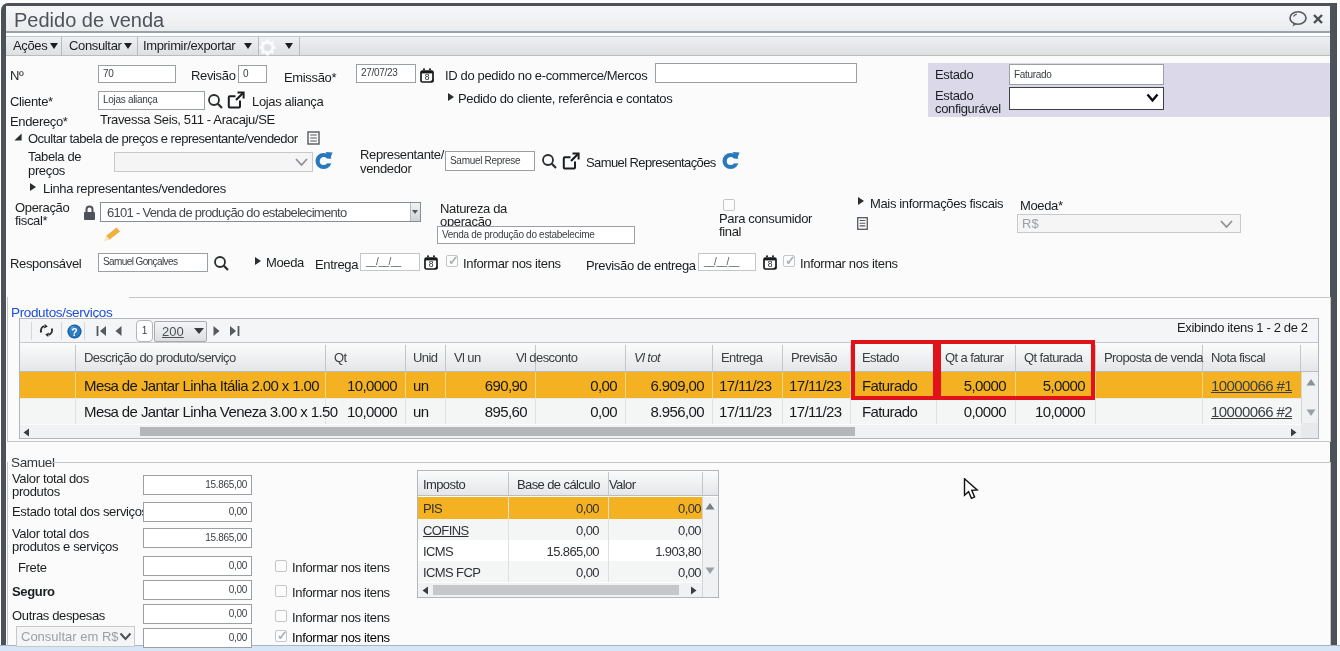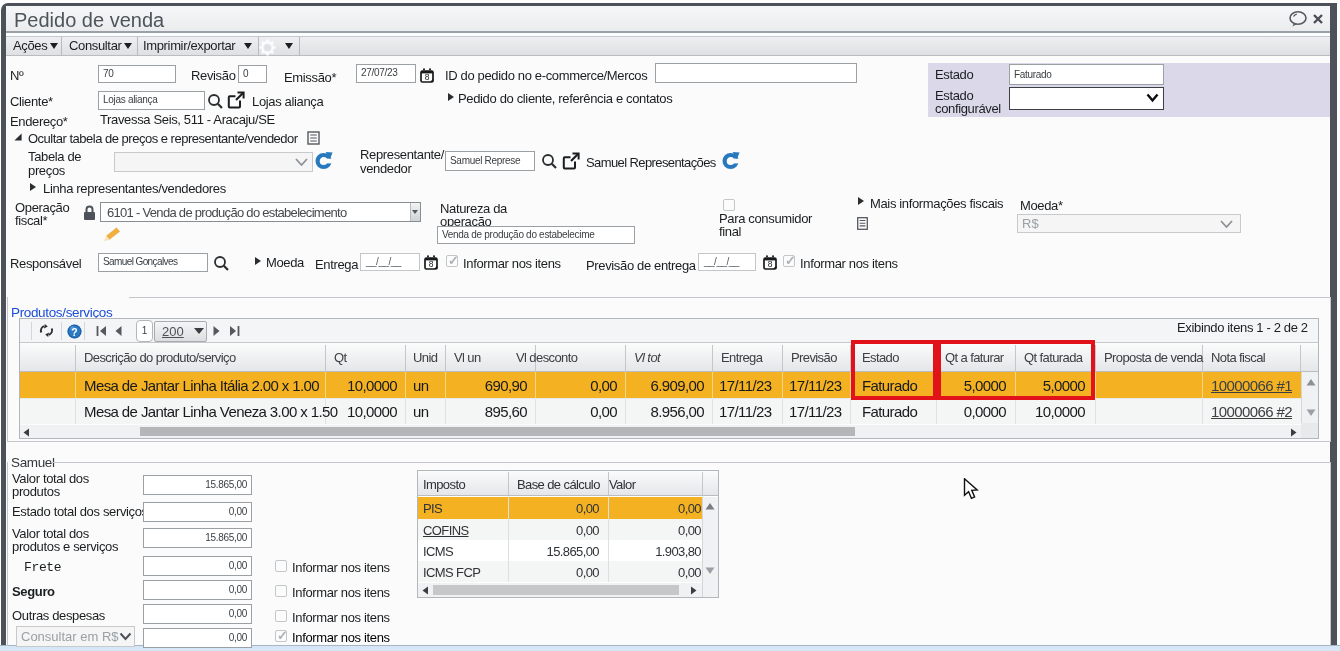--- a/index.html
+++ b/index.html
@@ -373,21 +373,21 @@
   <div class="hline" style="left:51px;top:462px;width:1280px;"></div>
   <div class="vline" style="left:7px;top:462px;height:184px;"></div>
   <div class="vline" style="left:1330px;top:462px;height:183px;"></div>
 
   <div class="lbl" style="left:12px;top:472px;line-height:13px;">Valor total dos<br>produtos</div>
   <div class="inp r" style="left:143px;top:475px;width:109px;height:20px;line-height:18px;">15.865,00</div>
   <div class="lbl" style="left:12px;top:505px;">Estado total dos serviços</div>
   <div class="inp r" style="left:143px;top:502px;width:109px;height:20px;line-height:18px;">0,00</div>
   <div class="lbl" style="left:12px;top:527px;line-height:13px;">Valor total dos<br>produtos e serviços</div>
   <div class="inp r" style="left:143px;top:528px;width:109px;height:20px;line-height:18px;">15.865,00</div>
-  <div class="lbl" style="left:24px;top:561px;font-family:Liberation Mono, monospace;">Frete</div>
+  <div class="lbl" style="left:18px;top:561px;">Frete</div>
   <div class="inp r" style="left:143px;top:556px;width:109px;height:20px;line-height:18px;">0,00</div>
   <div class="chk" style="left:275px;top:560px;"></div>
   <div class="lbl" style="left:292px;top:561px;">Informar nos itens</div>
   <div class="lbl" style="left:12px;top:585px;font-weight:bold;">Seguro</div>
   <div class="inp r" style="left:143px;top:580px;width:109px;height:20px;line-height:18px;">0,00</div>
   <div class="chk" style="left:275px;top:585px;"></div>
   <div class="lbl" style="left:292px;top:586px;">Informar nos itens</div>
   <div class="lbl" style="left:12px;top:609px;">Outras despesas</div>
   <div class="inp r" style="left:143px;top:604px;width:109px;height:20px;line-height:18px;">0,00</div>
   <div class="chk" style="left:275px;top:610px;"></div>

